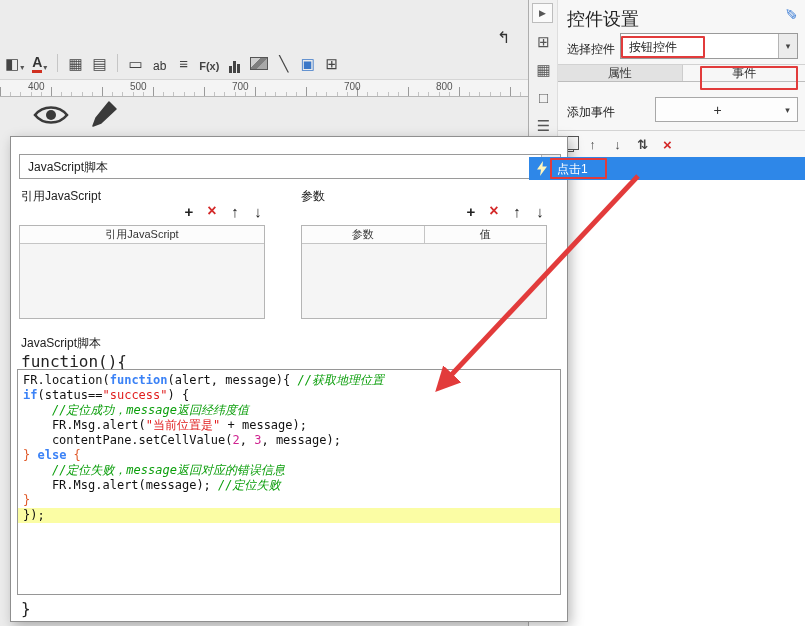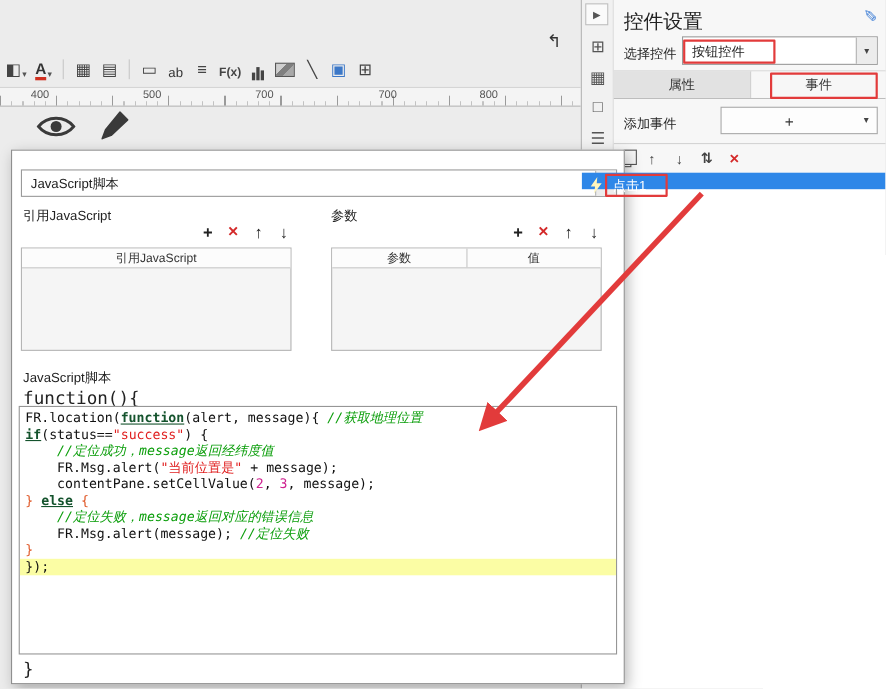--- a/index.html
+++ b/index.html
@@ -36,37 +36,37 @@
   .collapse-btn{position:absolute;left:3px;top:3px;width:21px;height:20px;border:1px solid #bdbdbd;background:#fafafa;font-size:9px;color:#555;display:flex;align-items:center;justify-content:center;}
   .strip-icon{position:absolute;left:5px;width:19px;height:19px;font-size:15px;color:#555;display:flex;align-items:center;justify-content:center;}
   .panel-content{position:absolute;left:29px;top:0;width:248px;height:157px;}
   .panel-title{position:absolute;left:9px;top:7px;font-size:18px;color:#222;}
   .edit-icon{position:absolute;right:8px;top:4px;color:#3f7fd6;font-size:15px;transform:rotate(180deg);}
   .select-label{position:absolute;left:9px;top:41px;}
   .cbox{background:#fff;border:1px solid #9a9a9a;}
   .select-box{position:absolute;left:62px;top:33px;width:178px;height:26px;}
   .cb-text{position:absolute;left:8px;top:5px;white-space:nowrap;}
   .cb-caret{position:absolute;right:0;top:0;width:19px;height:100%;background:#ececec;border-left:1px solid #b5b5b5;display:flex;align-items:center;justify-content:center;font-size:9px;color:#444;}
-  .tabs{position:absolute;left:0;top:64px;width:248px;height:26px;display:flex;border-top:1px solid #d2d2d2;border-bottom:1px solid #bdbdbd;}
+  .tabs{position:absolute;left:0;top:64px;width:248px;height:18px;display:flex;border-top:1px solid #d2d2d2;border-bottom:1px solid #bdbdbd;}
   .tab{flex:1;display:flex;align-items:center;justify-content:center;font-size:12px;color:#333;}
   .tab-properties{background:#e2e2e2;border-right:1px solid #cdcdcd;}
   .tab-events{background:#f7f7f7;}
   .add-event-label{position:absolute;left:9px;top:104px;}
   .add-event-btn{position:absolute;left:97px;top:97px;width:143px;height:25px;background:#fdfdfd;border:1px solid #a8a8a8;}
   .add-event-btn .plus{position:absolute;left:0;right:18px;top:0;bottom:0;display:flex;align-items:center;justify-content:center;font-size:14px;color:#333;}
   .add-event-btn .cb-caret{background:transparent;border-left:none;}
   .panel-sep{position:absolute;left:0;top:130px;width:248px;height:1px;background:#d4d4d4;}
   .event-toolbar{position:absolute;left:6px;top:134px;height:20px;display:flex;align-items:center;gap:12px;}
   .ev-icon{font-size:13px;color:#444;font-weight:bold;min-width:13px;text-align:center;}
   .ev-icon.red{color:#d42a2a;font-size:15px;}
   .icon-copy{position:relative;width:10px;height:12px;border:1px solid #555;background:#fff;margin-top:4px;}
   .icon-copy::before{content:'';position:absolute;left:2px;top:-5px;width:10px;height:12px;border:1px solid #555;background:#f7f7f7;}
 
   .event-list{position:absolute;left:529px;top:157px;width:276px;height:469px;background:#fff;z-index:6;}
-  .event-row{position:absolute;left:529px;top:157px;width:276px;height:15px;background:#2e87e8;z-index:20;}
+  .event-row{position:absolute;left:529px;top:157px;width:276px;height:23px;background:#2e87e8;z-index:20;}
   .event-row .bolt{position:absolute;left:7px;top:4px;}
   .event-row .ev-label{position:absolute;left:28px;top:4px;color:#fff;}
 
   
   .dialog{position:absolute;left:10px;top:136px;width:558px;height:486px;background:#fff;border:1px solid #8f8f8f;box-shadow:3px 4px 12px rgba(0,0,0,.28);z-index:10;}
   .dlg-combobox{position:absolute;left:8px;top:17px;width:542px;height:25px;}
   .dlg-combobox .cb-text{top:4px;}
   .section-label-ref{position:absolute;left:10px;top:51px;}
   .section-label-param{position:absolute;left:290px;top:51px;}
   .btn-row{position:absolute;top:63px;height:22px;display:flex;gap:9px;align-items:center;justify-content:flex-end;}
@@ -79,21 +79,21 @@
   .dlg-table-param{left:290px;width:246px;}
   .dlg-thead{display:flex;height:18px;background:#fcfcfc;border-bottom:1px solid #c5c5c5;}
   .dlg-th{flex:1;display:flex;align-items:center;justify-content:center;font-size:11px;color:#333;}
   .dlg-th + .dlg-th{border-left:1px solid #c5c5c5;}
   .script-label{position:absolute;left:10px;top:198px;}
   .mono{font-family:"DejaVu Sans Mono","Liberation Mono",monospace;font-size:16px;}
   .func-open{position:absolute;left:10px;top:215px;}
   .code-box{position:absolute;left:6px;top:232px;width:544px;height:226px;border:1px solid #969696;background:#fff;padding:3px 0;overflow:hidden;}
   .code-line{white-space:pre;font-family:"DejaVu Sans Mono","Liberation Mono",monospace;font-size:12px;line-height:15px;padding:0 5px;color:#111;}
   .code-line.hl{background:#fbfda4;}
-  .tk-kw{color:#14532d;font-weight:bold;text-decoration:underline;}
+  .tk-kw{color:#3b82f6;font-weight:bold;}
   .tk-st{color:#e02020;}
   .tk-cm{color:#0b9e0b;font-style:italic;}
   .tk-nm{color:#cf2390;}
   .tk-br{color:#e05a2a;}
   .func-close{position:absolute;left:10px;top:462px;}
 
   
   .anno{position:absolute;border:2px solid #e23b3b;z-index:25;pointer-events:none;border-radius:1px;}
   .arrow-overlay{position:absolute;left:0;top:0;z-index:30;pointer-events:none;}
 </style>

